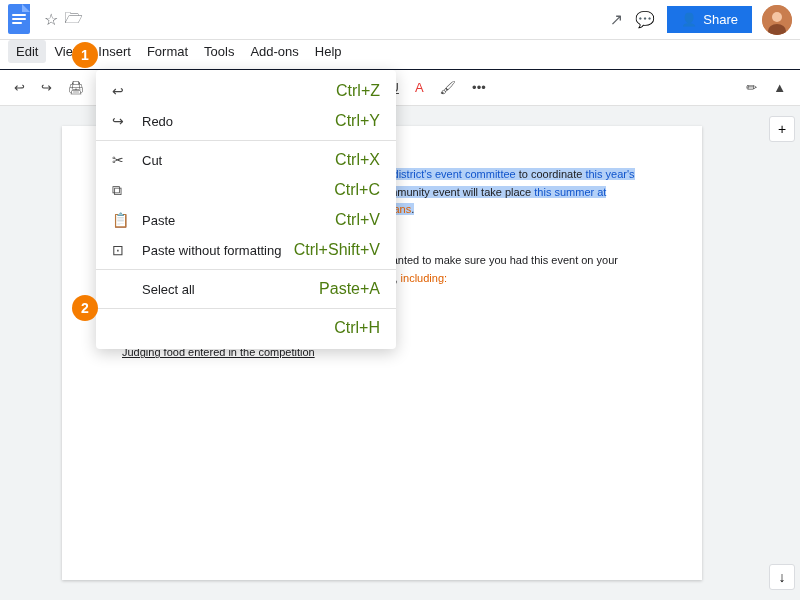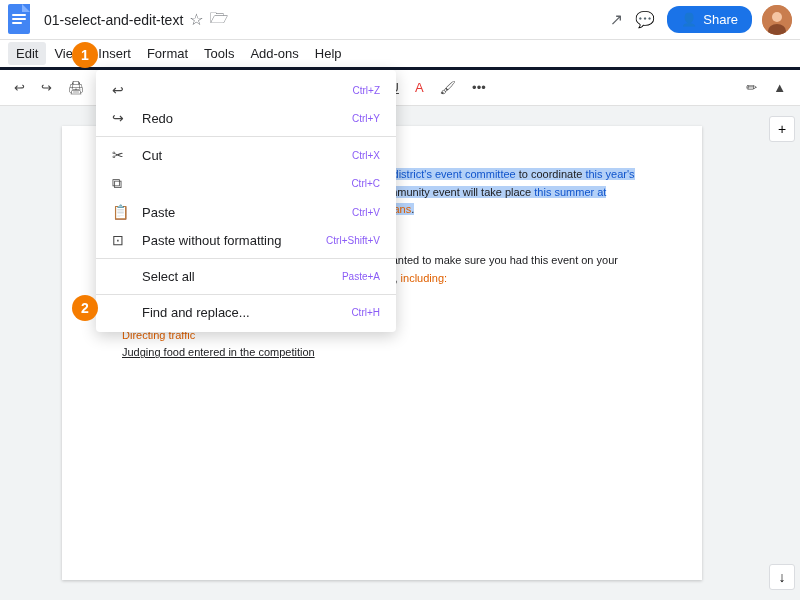--- a/index.html
+++ b/index.html
@@ -33,21 +33,21 @@
       color: #202124;
       flex: 1;
       display: flex;
       align-items: center;
       gap: 6px;
     }
     .share-btn {
       background: #1a73e8;
       color: #fff;
       border: none;
-      border-radius: 12px;
+      border-radius: 0;
       padding: 6px 14px;
       font-size: 13px;
       cursor: pointer;
       display: flex;
       align-items: center;
       gap: 6px;
     }
     .avatar {
       width: 30px;
       height: 30px;
@@ -55,25 +55,25 @@
       background: #c97d4e;
       overflow: hidden;
       display: flex;
       align-items: center;
       justify-content: center;
     }
 
     
     .menu-bar {
       display: flex;
-      align-items: center;
+      align-items: flex-start;
       background: #fff;
       height: 30px;
       padding: 0 50px 0 8px;
-      border-bottom: 3px solid #0f172a;
+      border-bottom: 1px solid #0f172a;
     }
     .menu-item {
       padding: 4px 8px;
       cursor: pointer;
       font-size: 13px;
       color: #202124;
       border-radius: 3px;
     }
     .menu-item:hover, .menu-item.active {
       background: #e8eaed;
@@ -209,22 +209,22 @@
       width: 20px;
       margin-right: 10px;
       color: #444;
       font-size: 14px;
       flex-shrink: 0;
     }
     .dropdown-item .label {
       flex: 1;
     }
     .dropdown-item .shortcut {
-      color: #8b5cf6;
-      font-size: 10px;
+      color: #4d7c0f;
+      font-size: 16px;
       margin-left: auto;
     }
     .dropdown-divider {
       height: 1px;
       background: #e0e0e0;
       margin: 4px 0;
     }
 
     
     .badge {
@@ -271,21 +271,20 @@
       <rect width="22" height="28" x="0" y="2" rx="2" fill="#4285f4"></rect>
       <rect width="22" height="28" x="0" y="0" rx="2" fill="#4285f4"></rect>
       <rect width="8" height="8" x="14" y="0" fill="#4285f4"></rect>
       <polygon points="14,0 22,8 14,8" fill="#82b1ff"></polygon>
       <rect x="4" y="10" width="14" height="2" rx="1" fill="#fff"></rect>
       <rect x="4" y="14" width="14" height="2" rx="1" fill="#fff"></rect>
       <rect x="4" y="18" width="10" height="2" rx="1" fill="#fff"></rect>
     </svg>
   </div>
   <div class="doc-title">
-    <span>01-select-and-edit-text</span>
     <span style="color:#5f6368; font-size:16px;">☆</span>
     <span style="color:#5f6368; font-size:15px;">🗁</span>
   </div>
   <div class="title-icon-group">
     <span class="icon-btn">↗</span>
     <span class="icon-btn">💬</span>
   </div>
   <button class="share-btn">
     <span>👤</span>
     <span>Share</span>
@@ -398,16 +397,15 @@
 
   <div class="dropdown-item">
     <span class="icon"></span>
     <span class="label">Select all</span>
     <span class="shortcut">Paste+A</span>
   </div>
   <div class="dropdown-divider"></div>
 
   <div class="dropdown-item">
     <span class="icon"></span>
-    <span class="label">Find and replace...</span>
     <span class="shortcut">Ctrl+H</span>
   </div>
 </div>
 
 </body></html>

